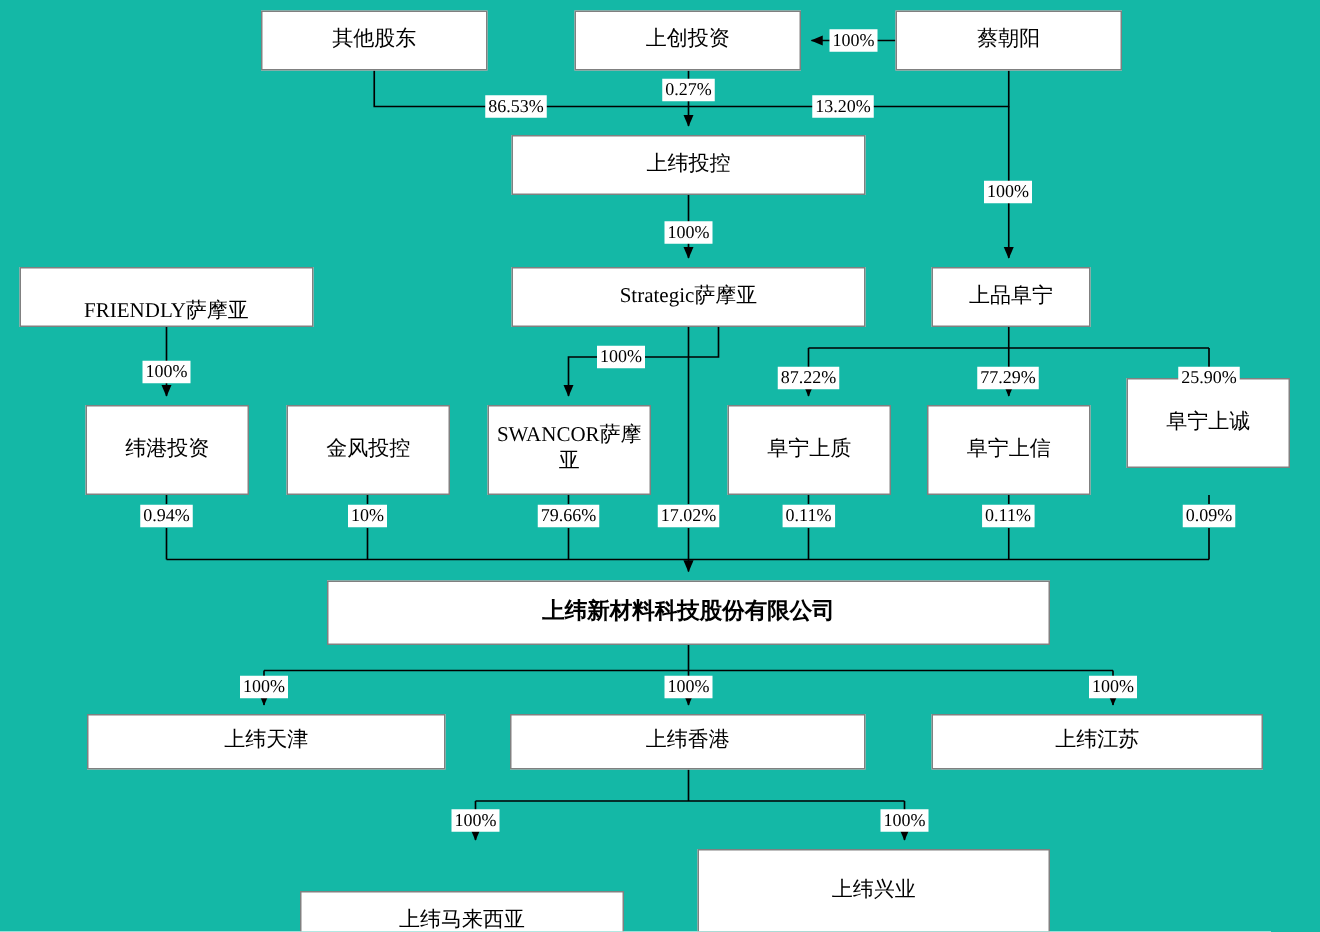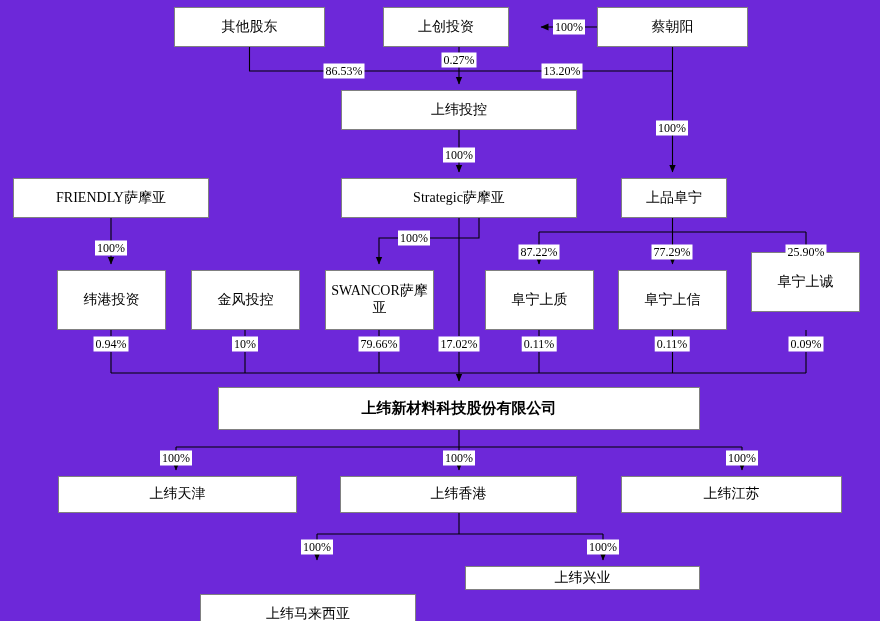--- a/index.html
+++ b/index.html
@@ -4,21 +4,21 @@
 <style>
   html, body {
     margin: 0;
     padding: 0;
     background: #ffffff;
   }
   #chart {
     position: relative;
     width: 880px;
     height: 621px;
-    background: #6d28d9;
+    background: #14b8a6;
     font-family: "Liberation Serif", "DejaVu Serif", serif;
     overflow: hidden;
   }
   #wires {
     position: absolute;
     left: 0;
     top: 0;
     width: 880px;
     height: 621px;
     pointer-events: none;
@@ -121,30 +121,30 @@
       <path d="M317,534 L317,541"></path>
       <path d="M317,556 L317,560" marker-end="url(#arw)"></path>
       <path d="M603,534 L603,541"></path>
       <path d="M603,556 L603,560" marker-end="url(#arw)"></path>
     </g>
   </svg>
 
   <div class="node" style="left: 174px; top: 7px; width: 151px; height: 40px;">
       <span>其他股东</span>
     </div>
-  <div class="node" style="left: 383px; top: 7px; width: 126px; height: 40px;">
+  <div class="node" style="left: 383px; top: 7px; width: 151px; height: 40px;">
       <span>上创投资</span>
     </div>
   <div class="node" style="left: 597px; top: 7px; width: 151px; height: 40px;">
       <span>蔡朝阳</span>
     </div>
   <div class="node" style="left: 341px; top: 90px; width: 236px; height: 40px;">
       <span>上纬投控</span>
     </div>
-  <div class="node" style="left: 13px; top: 178px; width: 196px; height: 40px;">
+  <div class="node" style="left: 13px; top: 178px; width: 196px; height: 40px; align-items: flex-end;">
       <span>FRIENDLY萨摩亚</span>
     </div>
   <div class="node" style="left: 341px; top: 178px; width: 236px; height: 40px;">
       <span>Strategic萨摩亚</span>
     </div>
   <div class="node" style="left: 621px; top: 178px; width: 106px; height: 40px;">
       <span>上品阜宁</span>
     </div>
   <div class="node" style="left: 57px; top: 270px; width: 109px; height: 60px;">
       <span>纬港投资</span>
@@ -172,21 +172,21 @@
     </div>
   <div class="node" style="left: 340px; top: 476px; width: 237px; height: 37px;">
       <span>上纬香港</span>
     </div>
   <div class="node" style="left: 621px; top: 476px; width: 221px; height: 37px;">
       <span>上纬江苏</span>
     </div>
   <div class="node" style="left: 200px; top: 594px; width: 216px; height: 40px;">
       <span>上纬马来西亚</span>
     </div>
-  <div class="node" style="left: 465px; top: 566px; width: 235px; height: 24px;">
+  <div class="node" style="left: 465px; top: 566px; width: 235px; height: 56px;">
       <span>上纬兴业</span>
     </div>
 
   <div class="edge-label" style="left: 569px; top: 27px;">100%</div>
   <div class="edge-label" style="left: 459px; top: 60px;">0.27%</div>
   <div class="edge-label" style="left: 344px; top: 71px;">86.53%</div>
   <div class="edge-label" style="left: 562px; top: 71px;">13.20%</div>
   <div class="edge-label" style="left: 672px; top: 128px;">100%</div>
   <div class="edge-label" style="left: 459px; top: 155px;">100%</div>
   <div class="edge-label" style="left: 111px; top: 248px;">100%</div>

